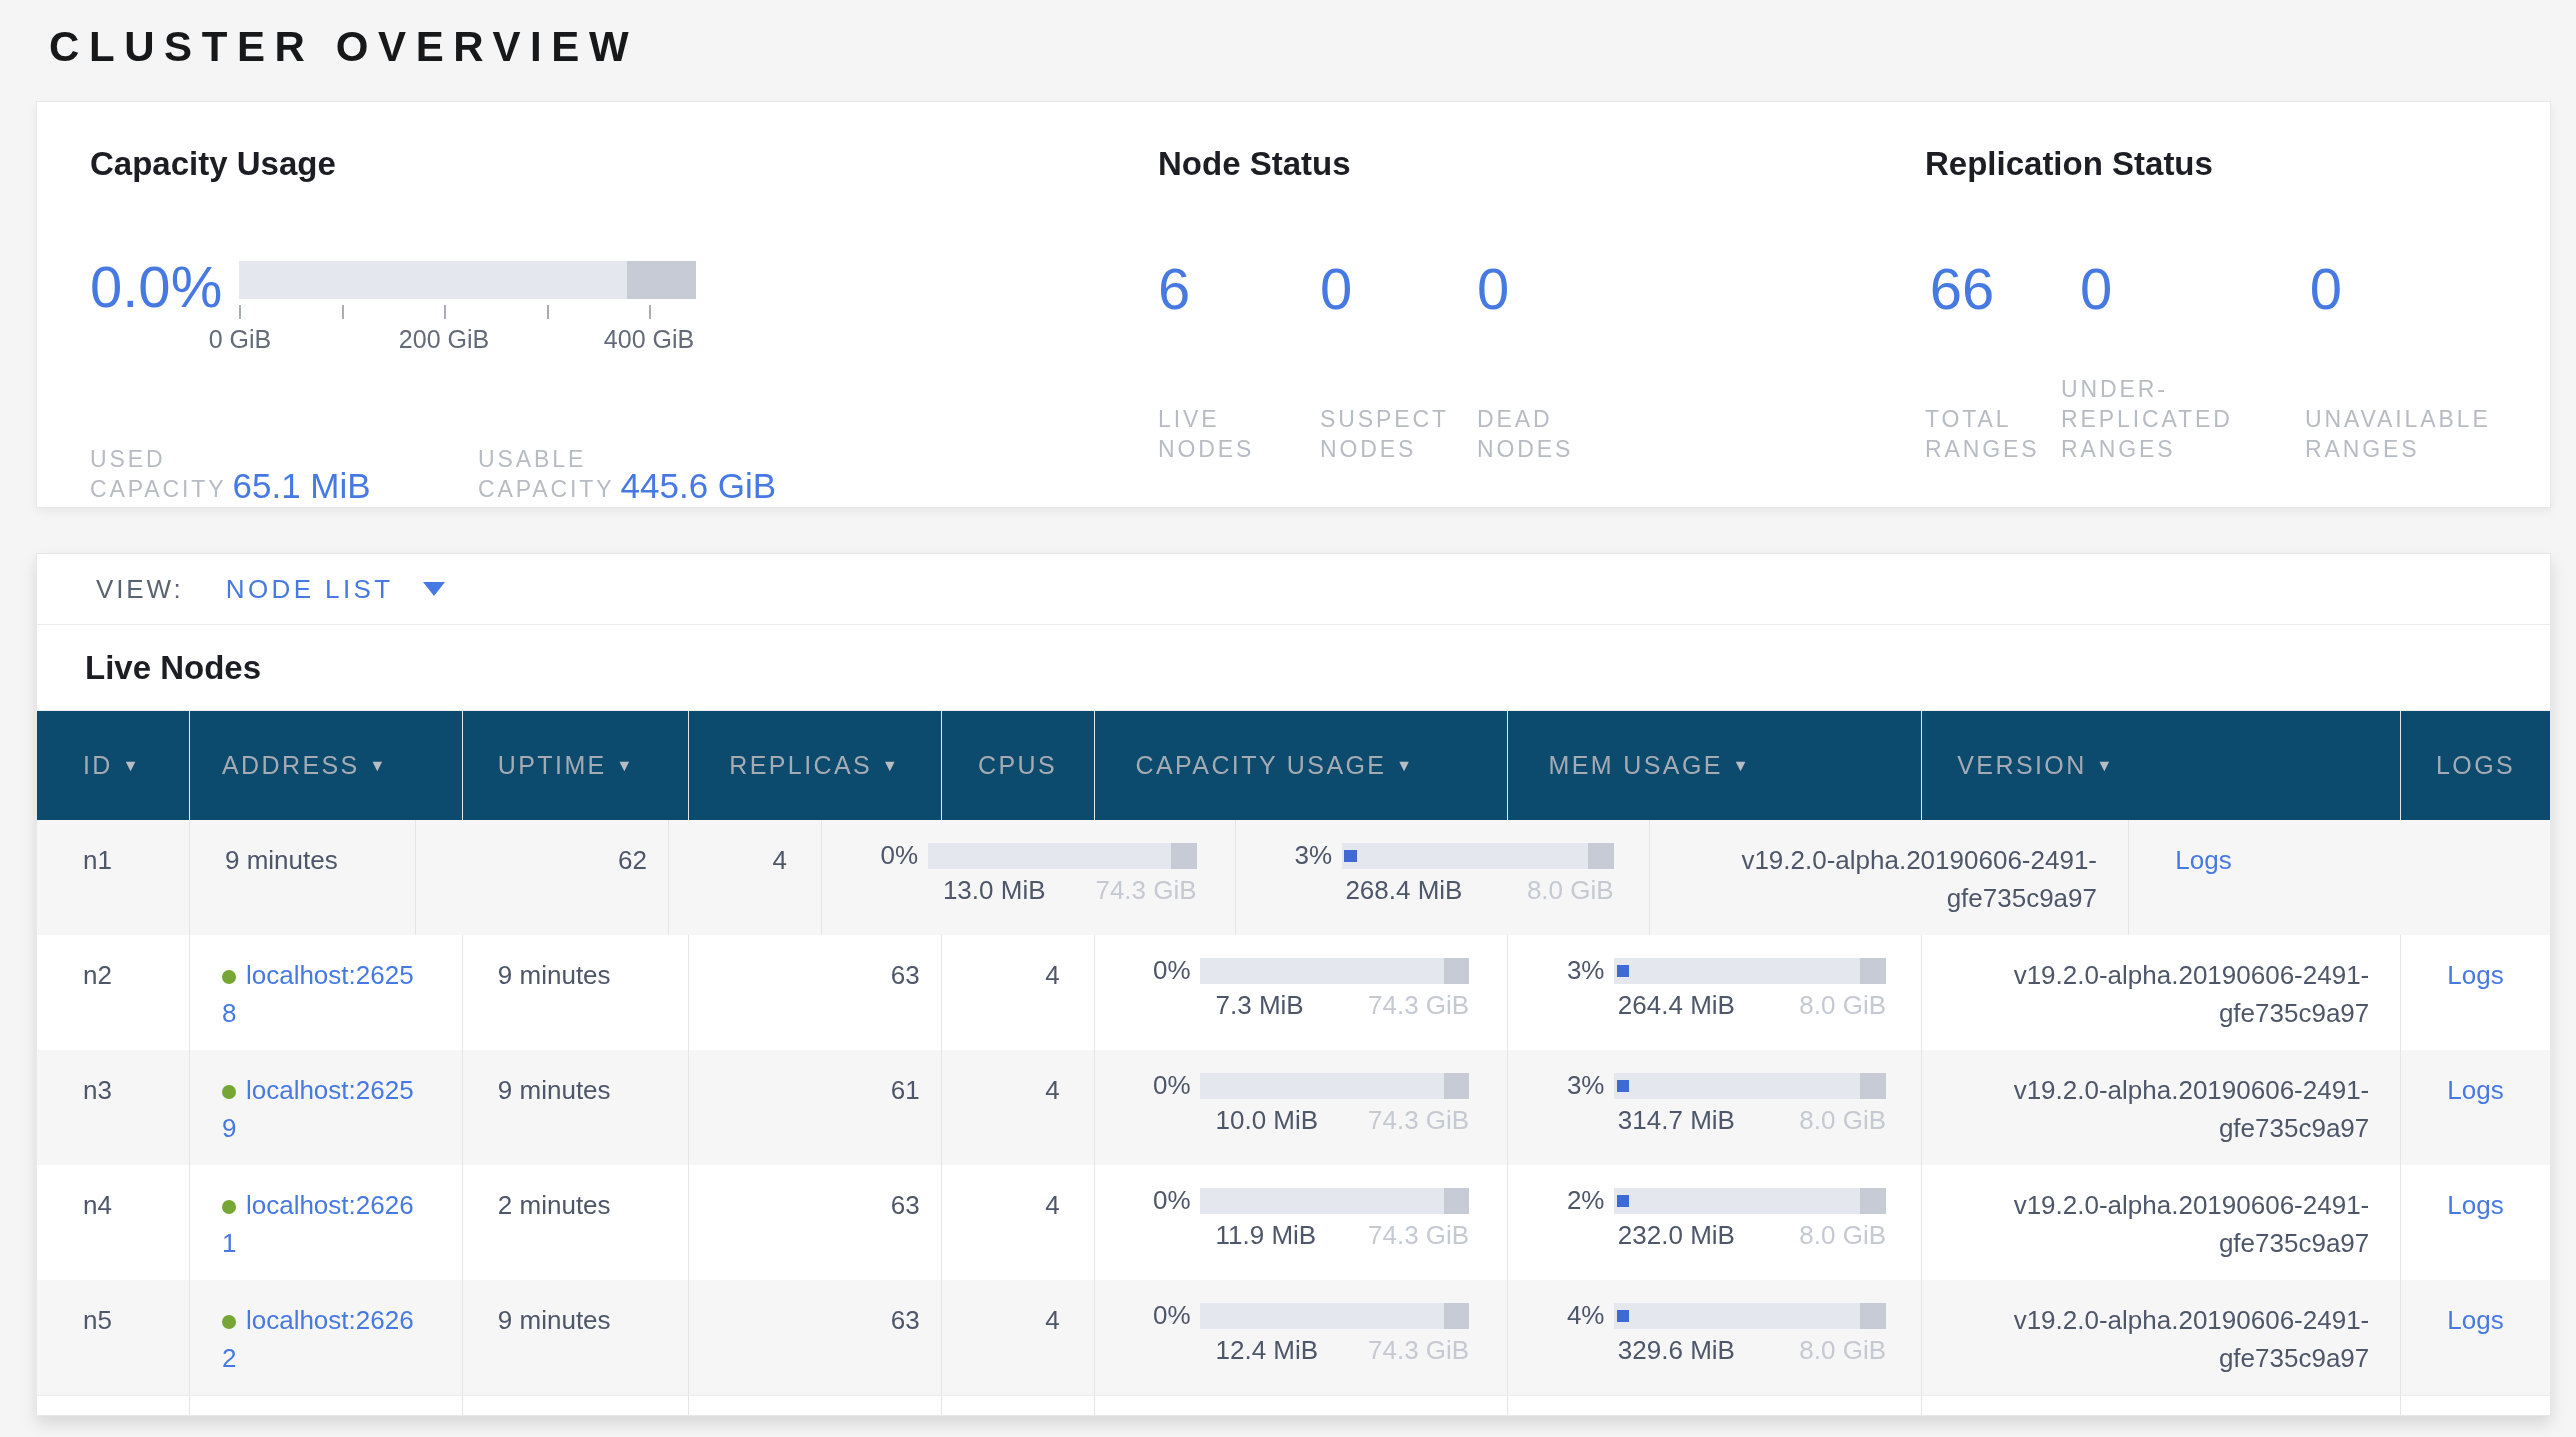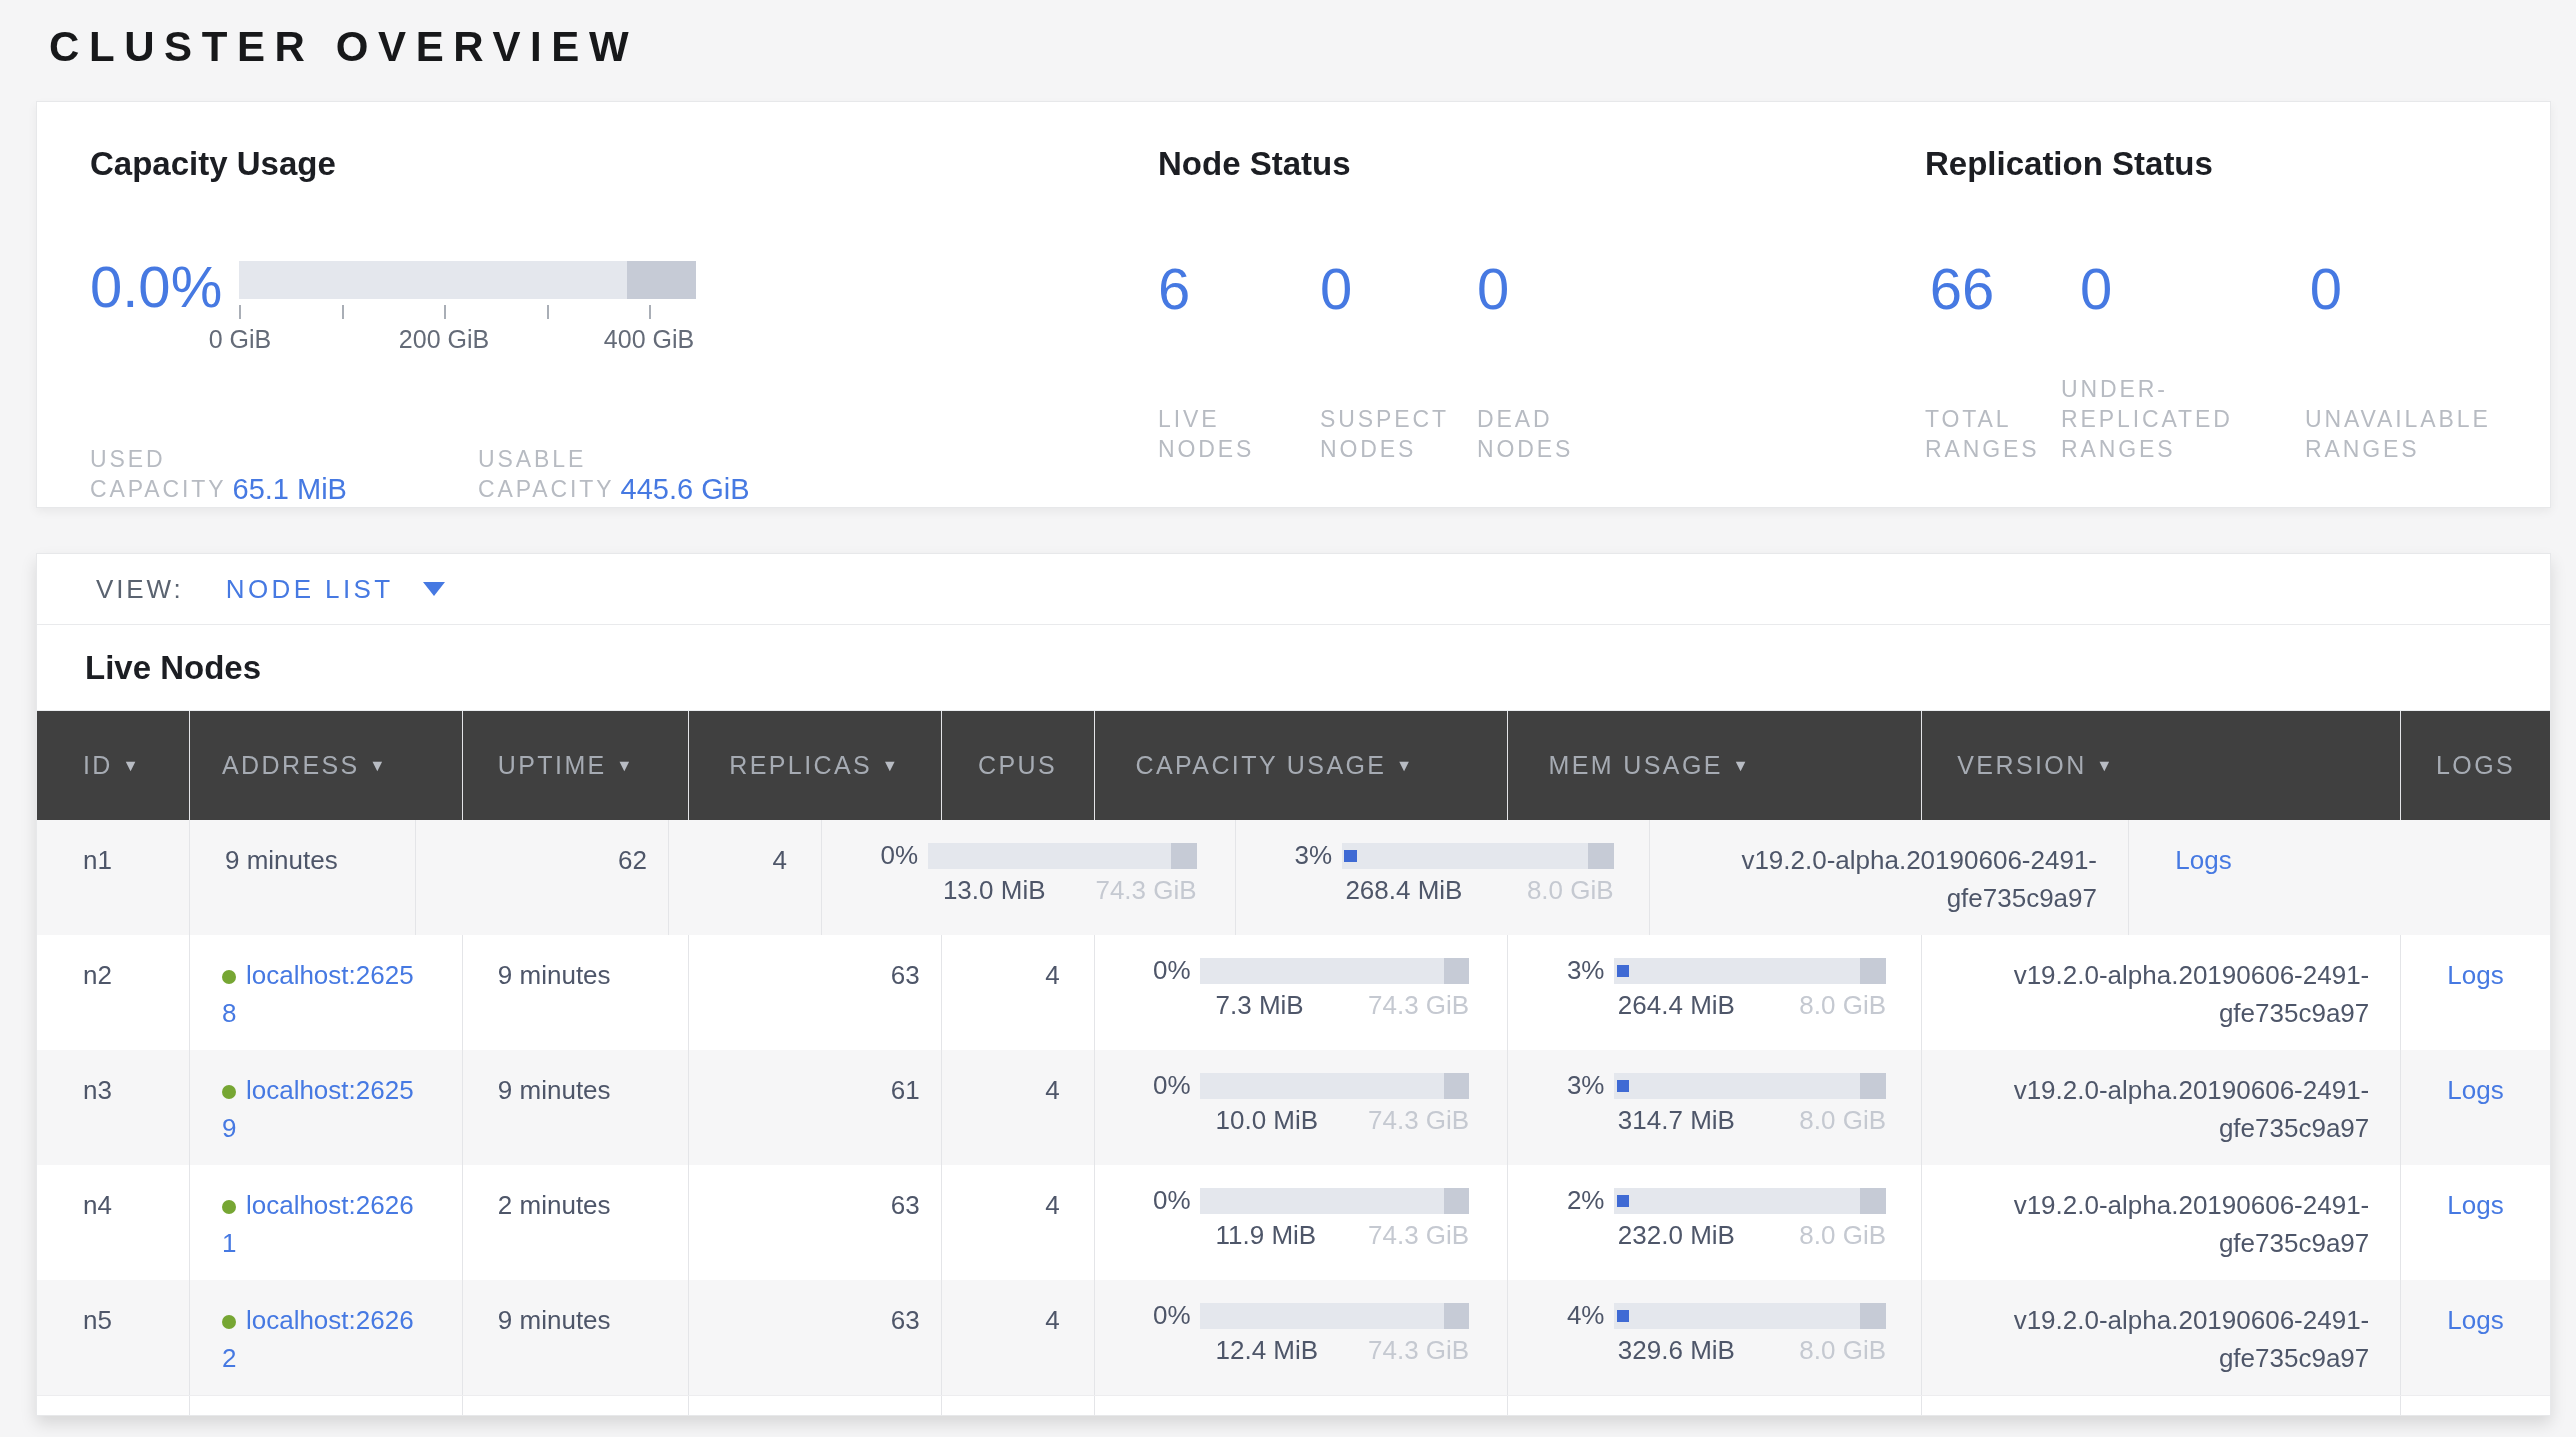--- a/index.html
+++ b/index.html
@@ -44,21 +44,21 @@
   .bar-track { position:relative; width:457px; height:38px; background:#e4e7ed; }
   .bar-avail { position:absolute; right:0; top:0; height:38px; width:69px; background:#c6cbd6; }
   .bar-ticks { position:relative; height:15.3px; margin-top:5.8px; width:457px; }
   .bar-ticks i { position:absolute; top:0; width:1.9px; height:14.4px; background:#a9aeb6; }
   .bar-labels { position:relative; margin-top:4.8px; height:29px; width:457px;
                 font-size:25px; color:#646b78; }
   .bar-labels span { position:absolute; transform:translateX(-50%); white-space:nowrap; }
 
   .stat-line { position:absolute; top:299px; display:flex; align-items:flex-end; gap:6px; }
   .stat-label { font-size:23px; line-height:30px; letter-spacing:2.9px; color:#b7bbc2; white-space:pre-line; }
-  .stat-value { font-size:29px; font-weight:500; color:#4679e2; margin-bottom:-1.9px; white-space:nowrap; }
+  .stat-value { font-size:35px; font-weight:500; color:#4679e2; margin-bottom:-1.9px; white-space:nowrap; }
 
   
   .stat-cols { display:flex; margin-top:75px; }
   .stat-col  { display:flex; flex-direction:column; justify-content:space-between; height:206px; }
 
   
   .view-bar {
     height:71px; border-bottom:1px solid #e9eaec;
     display:flex; align-items:center; padding-left:59px;
   }
@@ -68,21 +68,21 @@
   .view-caret {
     width:0; height:0; margin-left:29px;
     border-left:11.5px solid transparent; border-right:11.5px solid transparent;
     border-top:14.4px solid #4679e2;
   }
 
   
   .table-title-area { height:85px; display:flex; align-items:center; padding-left:48px; }
   .table-title { font-size:33px; font-weight:700; color:#1c1e23; }
 
-  .thead { display:flex; height:110px; border-top:1px solid #eceef0; background:#404040; }
+  .thead { display:flex; height:110px; border-top:1px solid #eceef0; background:#0c4a6e; }
   .row   { display:flex; height:115px; background:#ffffff; }
   .row.alt { background:#f6f6f7; }
   .row.partial { height:21px; border-top:1px solid #ededef; }
 
   .th, .td { height:100%; border-left:1px solid #e4e5e8; }
   .c-id  { width:152px; border-left:none; }
   .c-addr{ width:273px; }
   .c-up  { width:226px; }
   .c-rep { width:253px; }
   .c-cpu { width:153px; }

